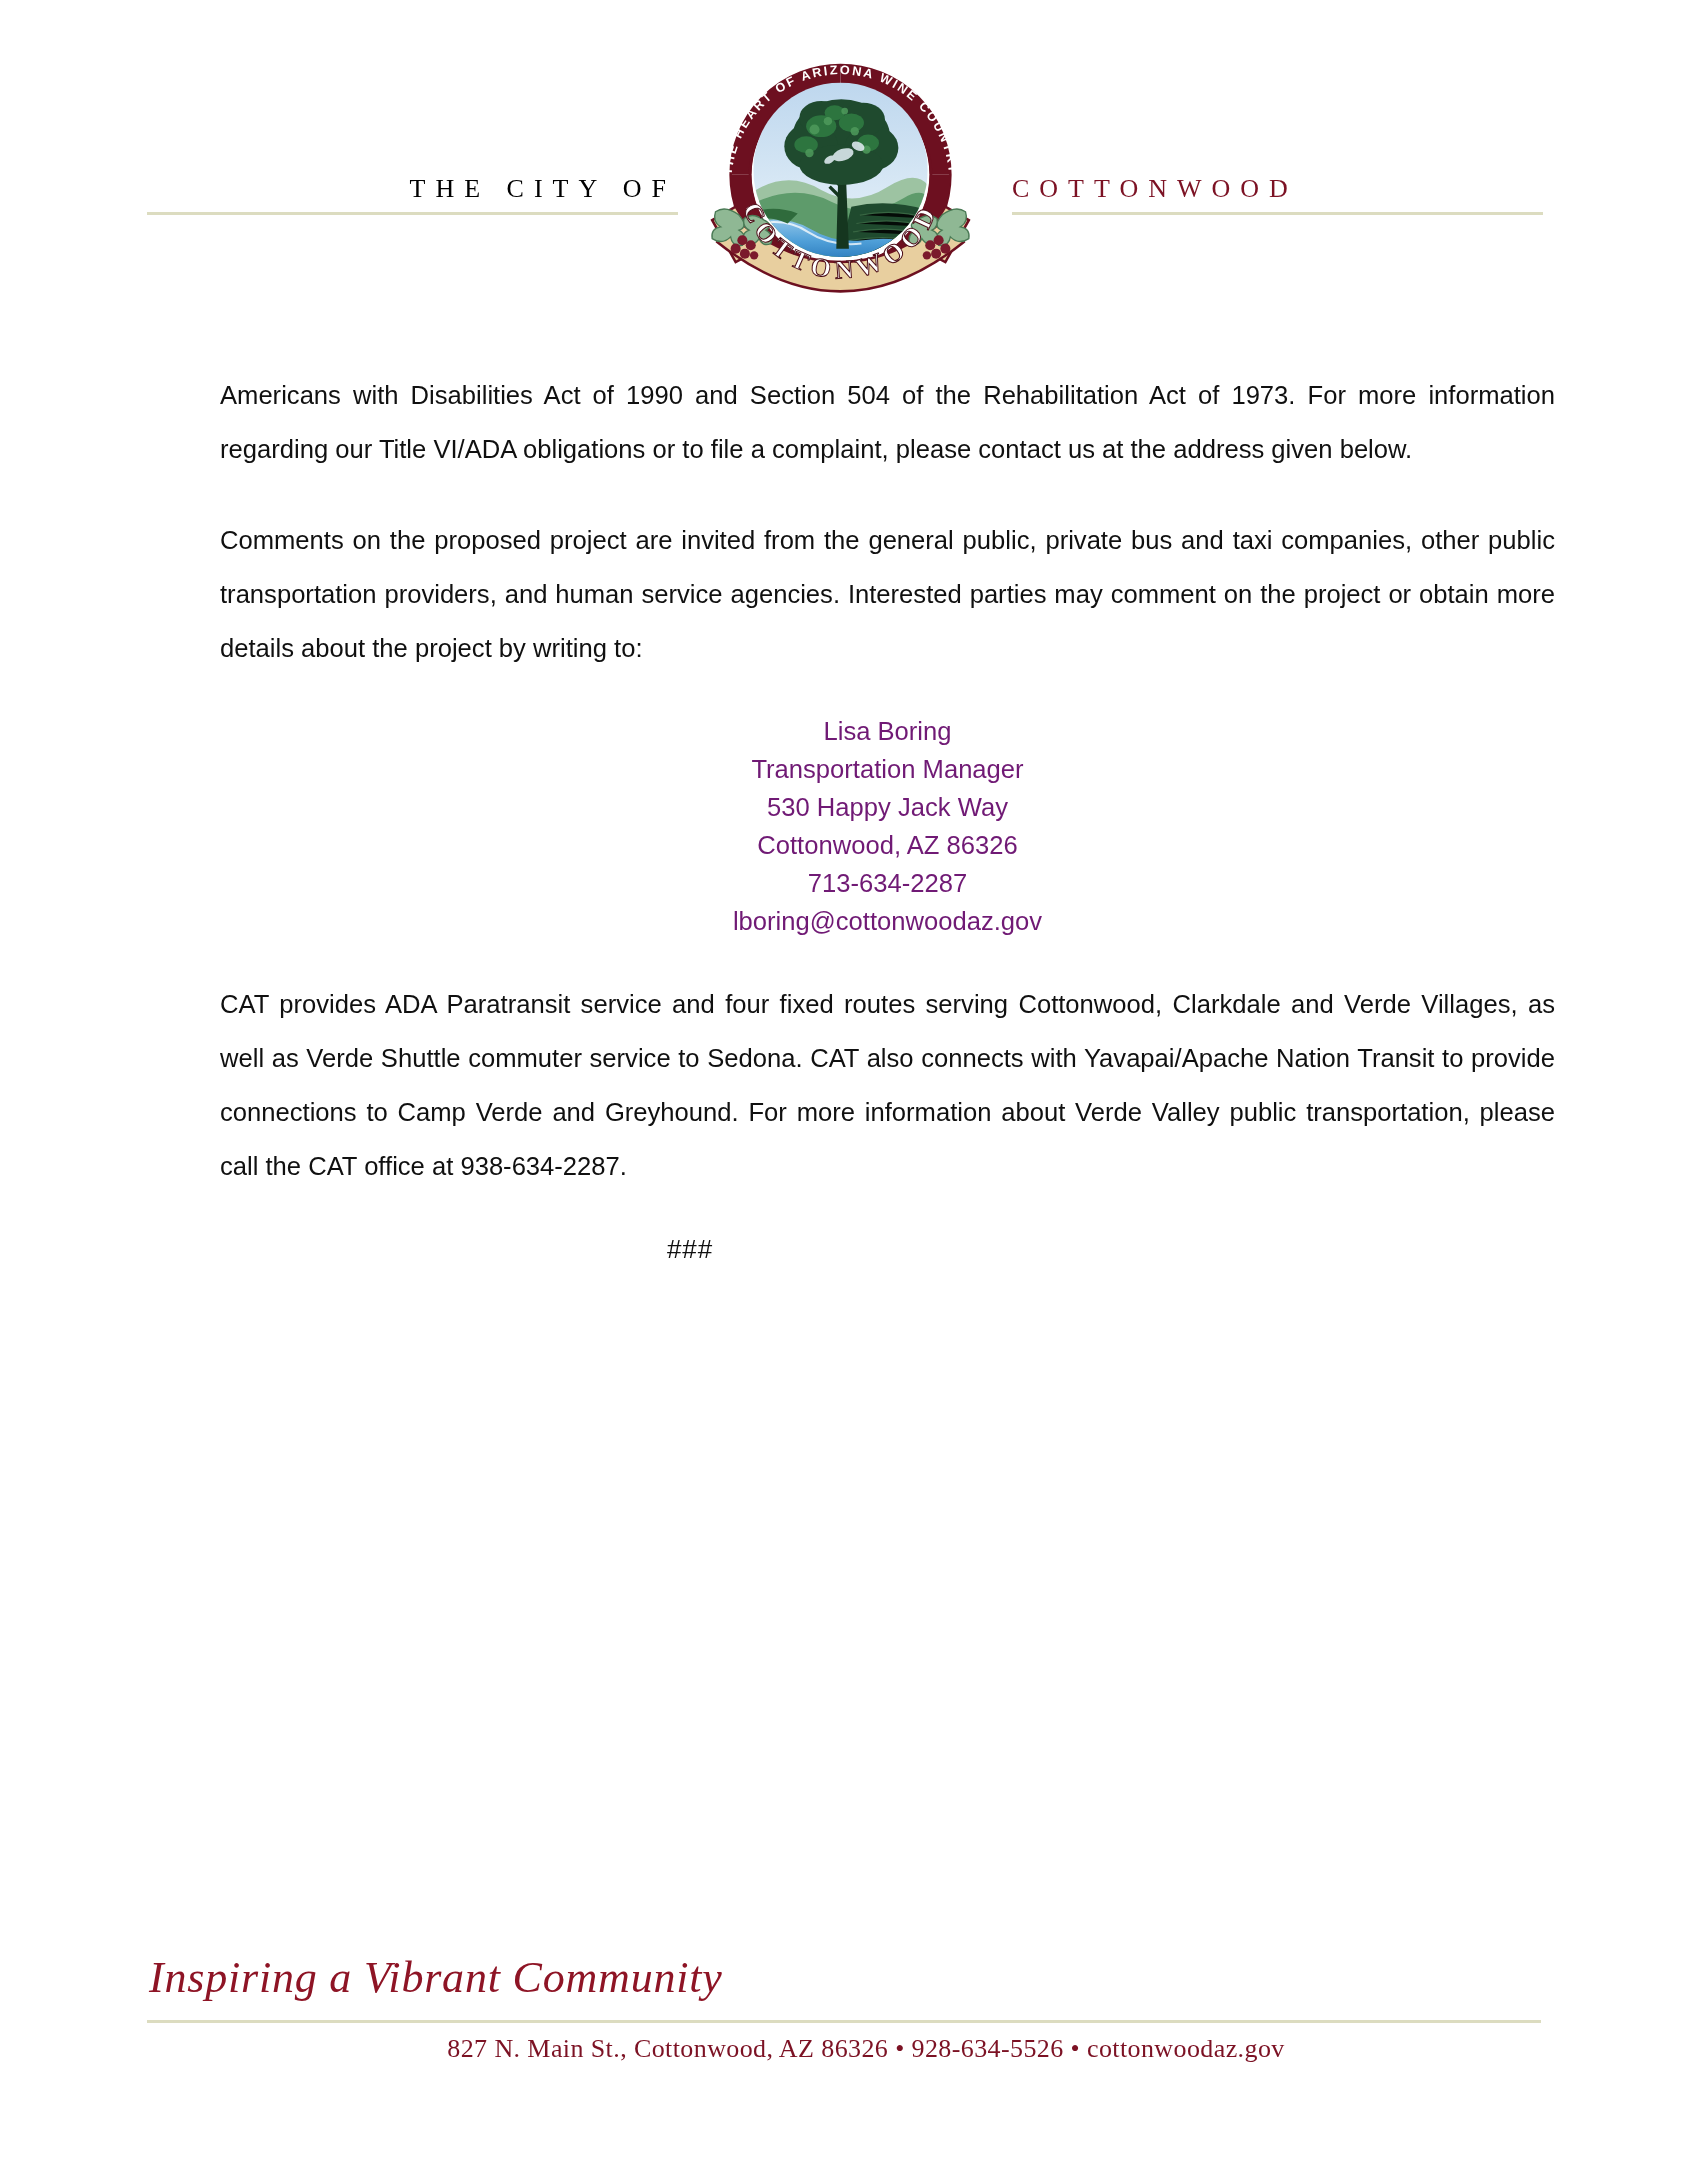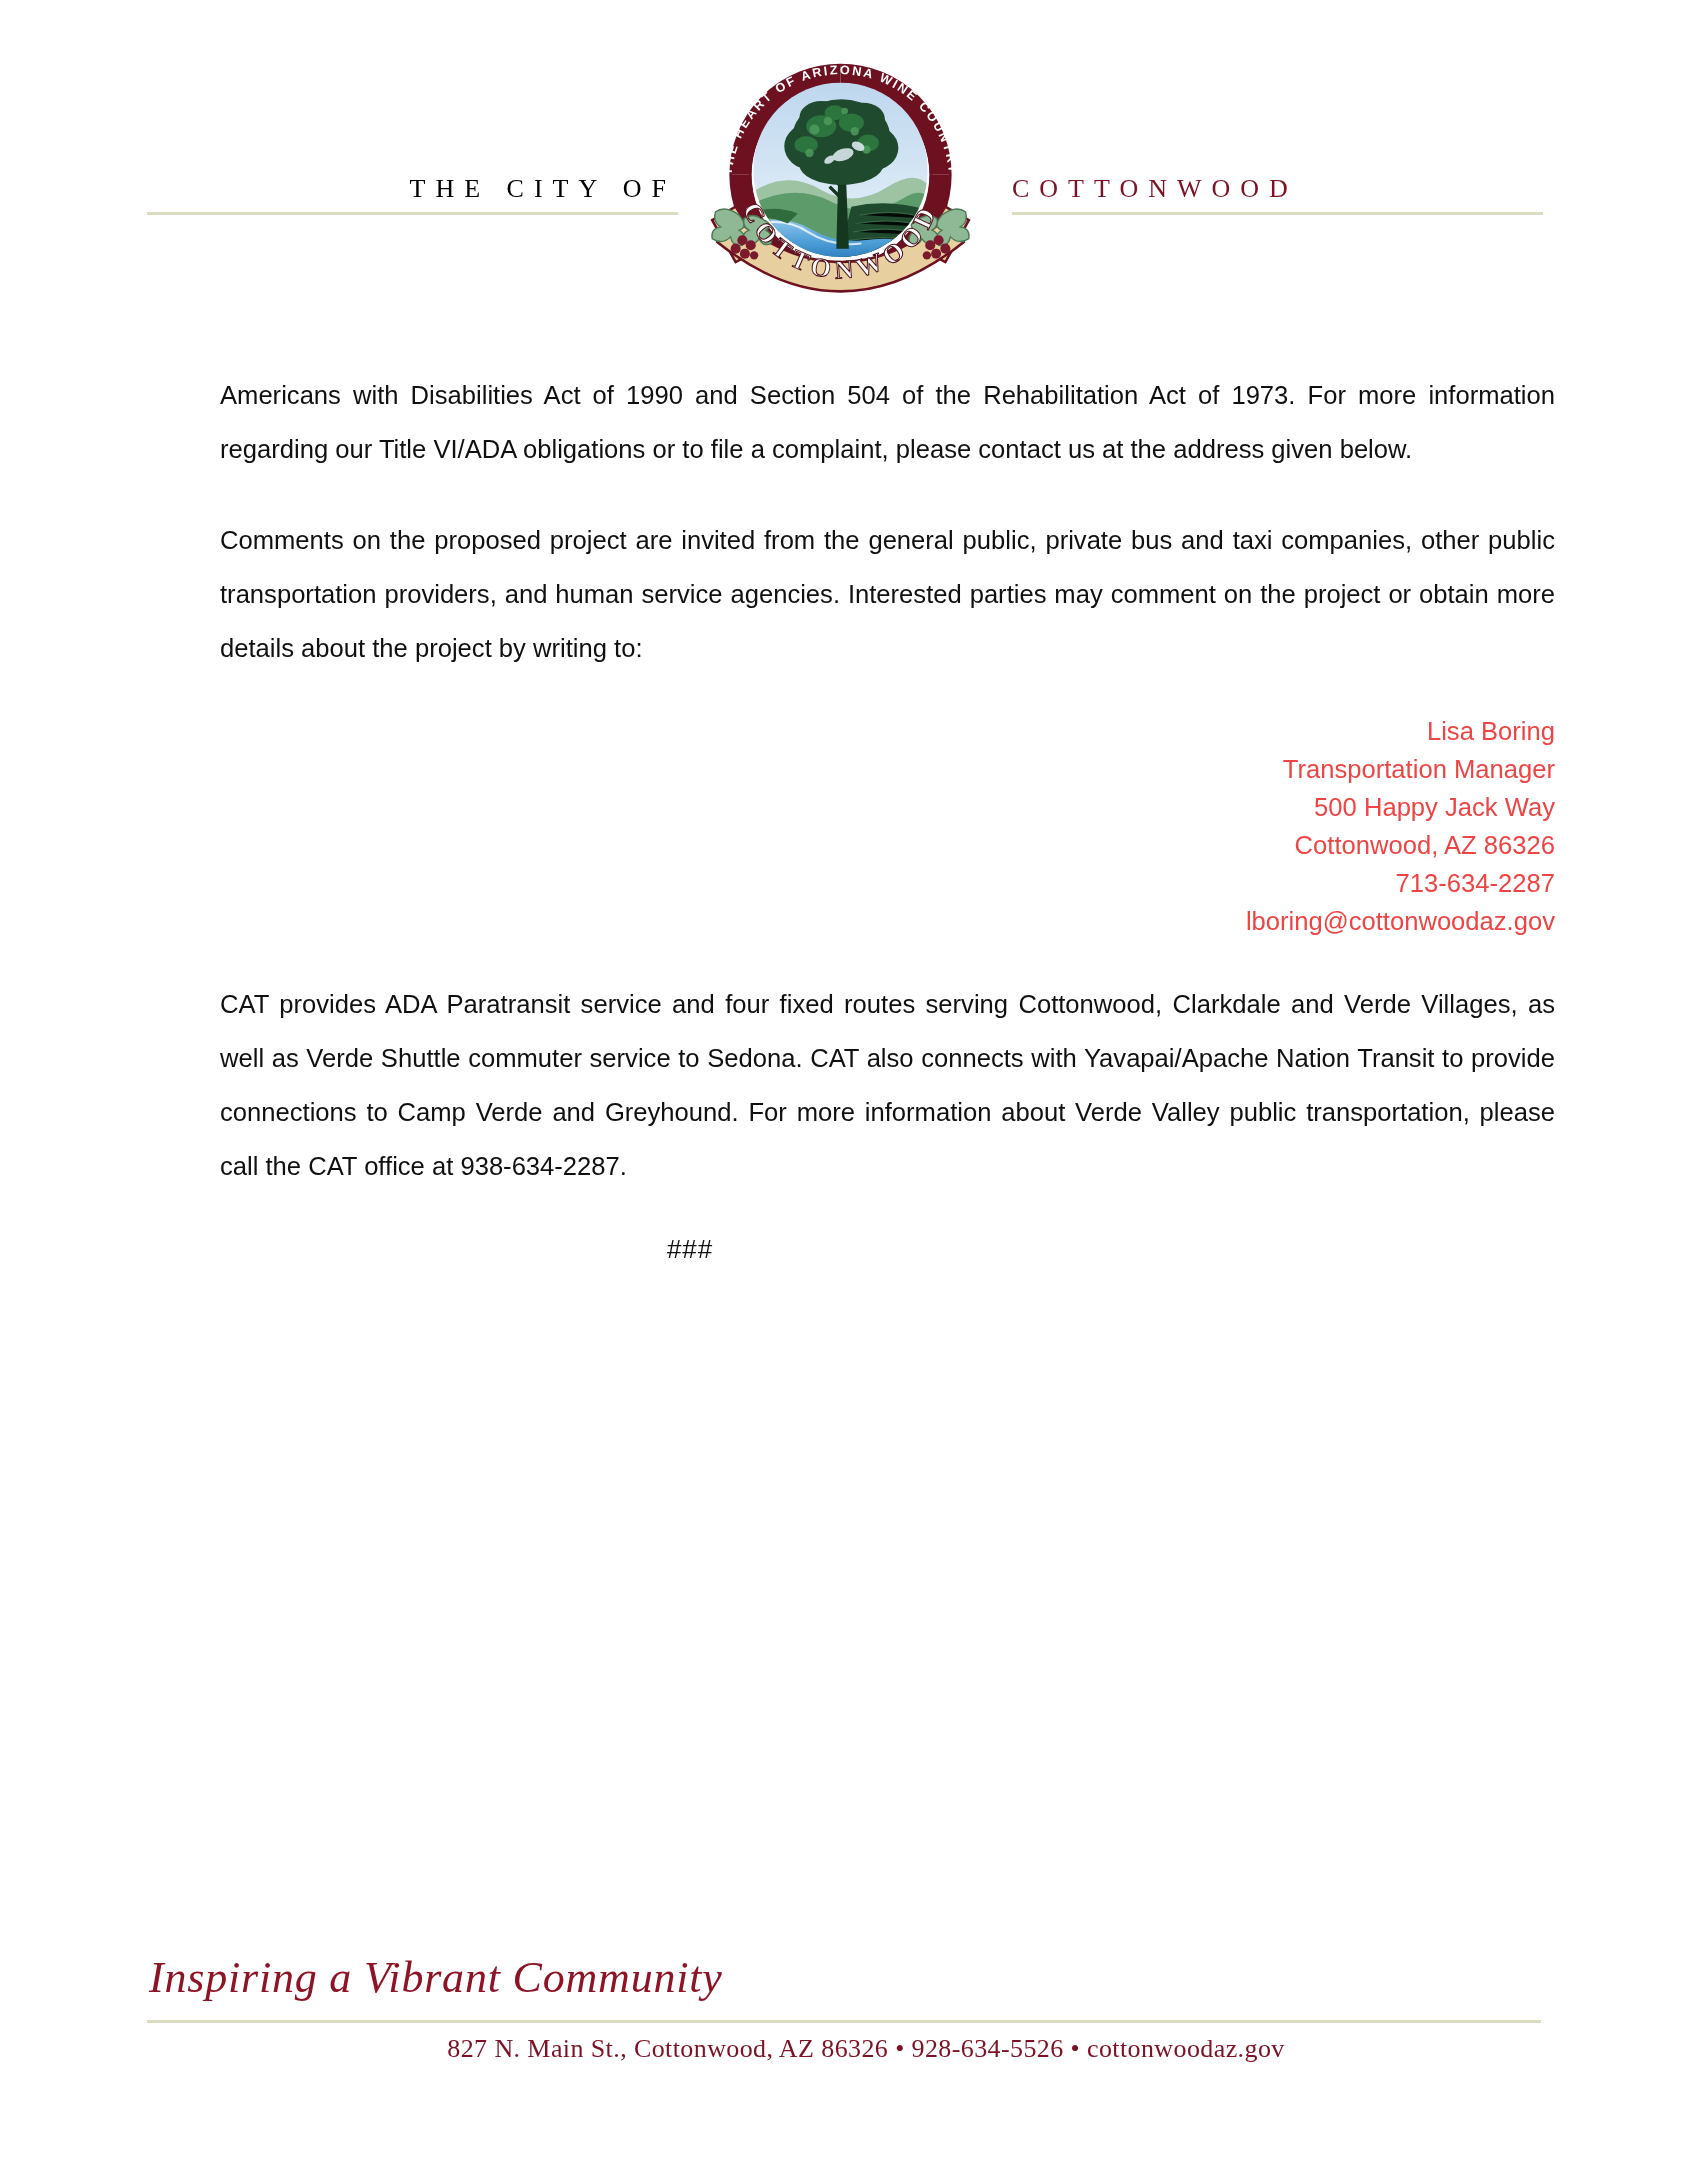--- a/index.html
+++ b/index.html
@@ -91,22 +91,22 @@
     line-height: 54px;
     color: #101010;
     text-align: justify;
     text-justify: inter-word;
   }
   .addr {
     margin: 0 0 37px 0;
     font-family: "Liberation Sans", sans-serif;
     font-size: 25.6px;
     line-height: 38px;
-    color: #ef4444;
-    text-align: right;
+    color: #701a75;
+    text-align: center;
   }
   .addr div { white-space: nowrap; }
   .endmark {
     margin: 13.4px 0 0 0;
     font-family: "Liberation Sans", sans-serif;
     font-size: 26px;
     line-height: 38px;
     color: #101010;
     text-align: center;
     letter-spacing: 0.8px;
@@ -296,21 +296,21 @@
 
   <div class="body-block">
 
     <p class="para">Americans with Disabilities Act of 1990 and Section 504 of the Rehabilitation Act of 1973. For more information regarding our Title VI/ADA obligations or to file a complaint, please contact us at the address given below.</p>
 
     <p class="para">Comments on the proposed project are invited from the general public, private bus and taxi companies, other public transportation providers, and human service agencies. Interested parties may comment on the project or obtain more details about the project by writing to:</p>
 
     <div class="addr">
       <div>Lisa Boring</div>
       <div>Transportation Manager</div>
-      <div>500 Happy Jack Way</div>
+      <div>530 Happy Jack Way</div>
       <div>Cottonwood, AZ 86326</div>
       <div>713-634-2287</div>
       <div>lboring@cottonwoodaz.gov</div>
     </div>
 
     <p class="para">CAT provides ADA Paratransit service and four fixed routes serving Cottonwood, Clarkdale and Verde Villages, as well as Verde Shuttle commuter service to Sedona. CAT also connects with Yavapai/Apache Nation Transit to provide connections to Camp Verde and Greyhound. For more information about Verde Valley public transportation, please call the CAT office at 938-634-2287.</p>
 
     <p class="endmark">###</p>
   </div>
 

